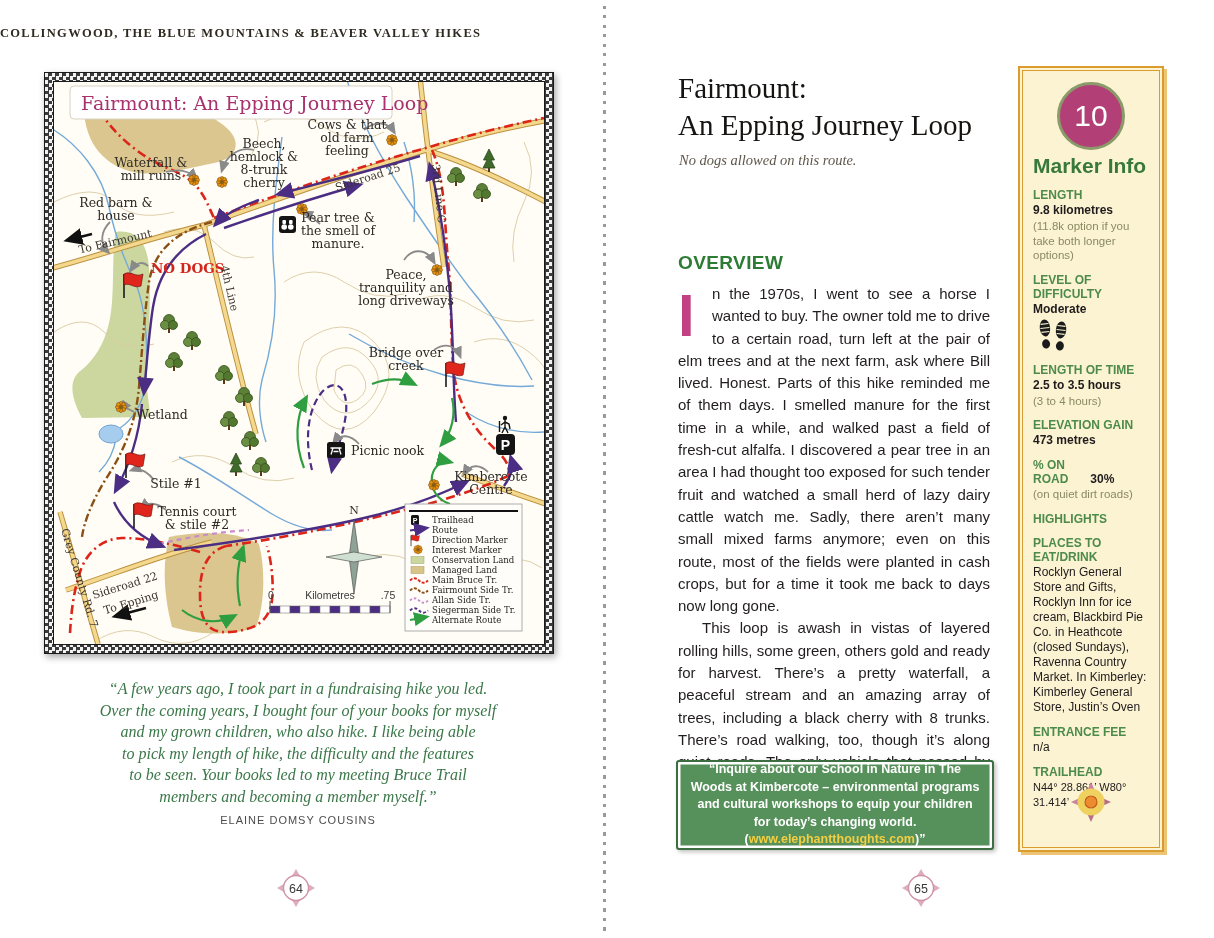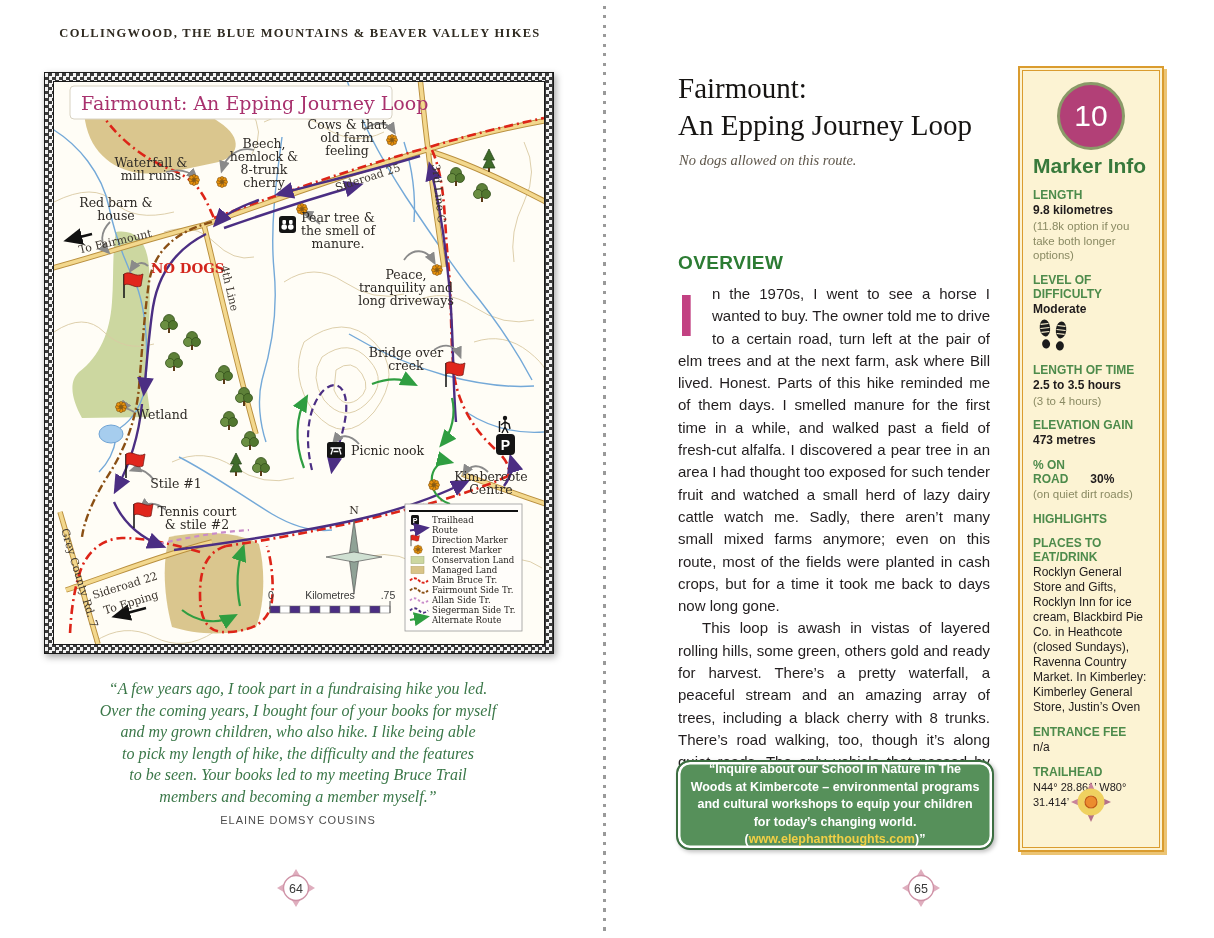--- a/index.html
+++ b/index.html
@@ -2,21 +2,21 @@
 <html><head>
 <meta charset="utf-8">
 <style>
   html,body{margin:0;padding:0;background:#e9e9e9;}
   .canvas{position:relative;width:1214px;height:938px;background:#ffffff;overflow:hidden;
           font-family:"Liberation Sans",sans-serif;color:#221e1f;}
   
   .divider{position:absolute;left:603px;top:6px;height:926px;width:3px;
     background:repeating-linear-gradient(to bottom,#9a9a9a 0,#9a9a9a 3px,transparent 3px,transparent 9.5px);}
   
-  .book-header{position:absolute;left:0;top:26px;width:600px;text-align:center;
+  .book-header{position:absolute;left:0;top:26px;width:600px;
     font-family:"Liberation Serif",serif;font-weight:bold;font-size:12.5px;
     letter-spacing:1.3px;color:#2f2a20;}
   .map-frame{position:absolute;left:44px;top:72px;width:508px;height:580px;
     background:repeating-conic-gradient(#3a3a3a 0% 25%,#f2f2f2 0% 50%);background-size:7px 7px;
     border:1px solid #1a1a1a;box-shadow:2px 3px 7px rgba(0,0,0,.35);}
   .map-inner{position:absolute;left:8px;top:8px;right:8px;bottom:8px;background:#fffdf6;
     border:1px solid #1a1a1a;overflow:hidden;}
   .ml{font-family:"DejaVu Serif",serif;font-size:12.5px;fill:#2e2a26;text-anchor:middle;}
   .mls{font-family:"DejaVu Serif",serif;font-size:12.5px;fill:#2e2a26;text-anchor:start;}
   .mr{font-family:"DejaVu Serif",serif;font-size:11px;fill:#3a332c;text-anchor:middle;}
@@ -35,21 +35,21 @@
   .hike-sub{position:absolute;left:679px;top:152px;font-family:"Liberation Serif",serif;
     font-style:italic;font-size:14.5px;color:#5e564a;}
   .ov-head{position:absolute;left:678px;top:252px;font-size:19px;font-weight:bold;
     letter-spacing:.4px;color:#2c7c33;}
   .ov-body{position:absolute;left:678px;top:283px;width:312px;font-size:15px;
     line-height:22.3px;color:#211d1e;text-align:justify;}
   .dropcap{float:left;width:24px;font-size:60px;line-height:58px;font-weight:bold;
     color:#c24182;margin:4px 10px 0 0;}
   .ov-p2{text-indent:24px;margin-top:0;}
   .promo{position:absolute;left:676px;top:760px;width:314px;height:86px;background:#56905a;
-    border:2px solid #3c6e41;border-radius:14px;box-shadow:inset 0 0 0 2.5px #ffffff,2px 2px 4px rgba(0,0,0,.25);
+    border:2px solid #3c6e41;border-radius:3px;box-shadow:inset 0 0 0 2.5px #ffffff,2px 2px 4px rgba(0,0,0,.25);
     display:flex;align-items:center;justify-content:center;}
   .promo-text{width:292px;text-align:center;font-size:12.5px;font-weight:bold;
     line-height:17.5px;color:#ffffff;}
   .promo-url{color:#f0cf45;}
   
   .sidebar{position:absolute;left:1018px;top:66px;width:142px;height:782px;background:#fcf3d3;
     border:2px solid #da9c2f;border-radius:0;
     box-shadow:3px 3px 0 #ecc473,inset 0 0 0 2px #fcf3d3,inset 0 0 0 3px #da9c2f;}
   .sb-circle{width:62px;height:62px;margin:14px auto 4px auto;border-radius:50%;background:#b24077;
     border:3px solid #8a9a68;display:flex;align-items:center;justify-content:center;

